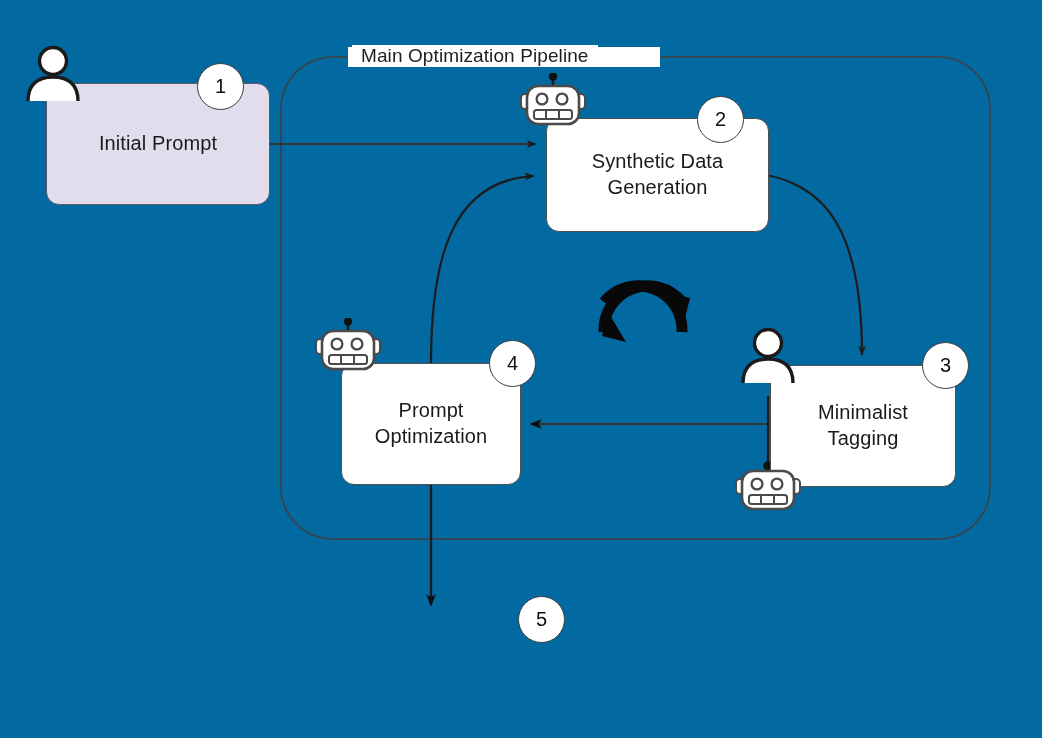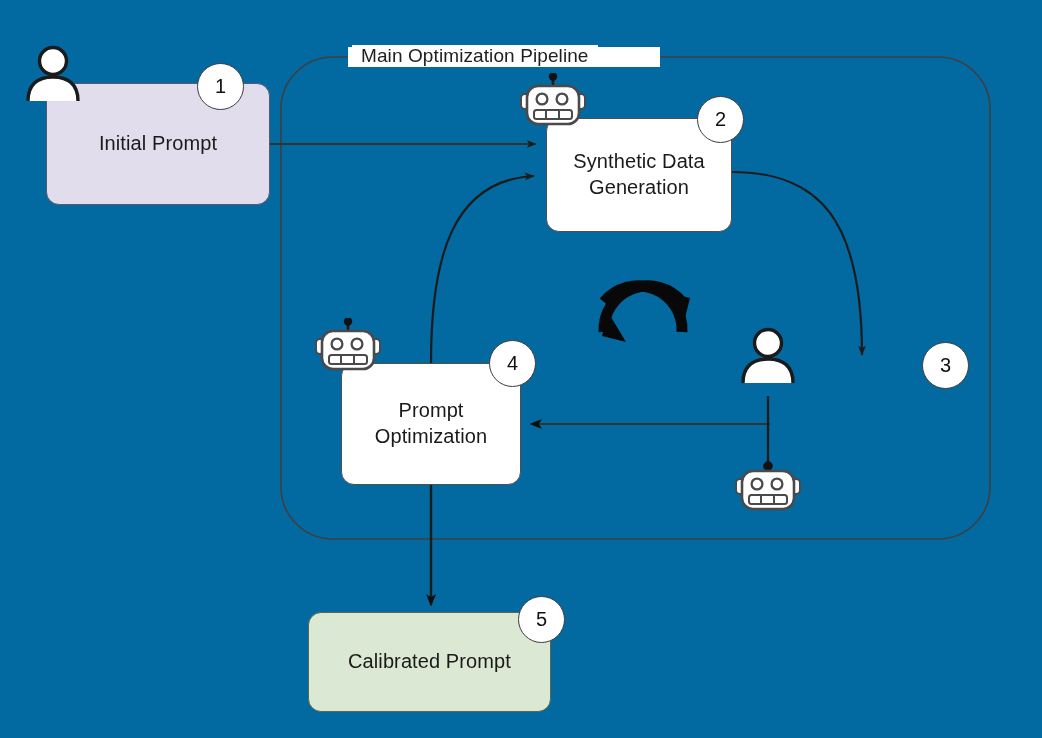--- a/index.html
+++ b/index.html
@@ -122,41 +122,45 @@
   <div class="icon-wrap" style="left:22px; top:45px;">
     <svg width="62" height="56" viewBox="0 0 62 56" xmlns="http://www.w3.org/2000/svg">
       <circle cx="31" cy="16" r="13.5" fill="#ffffff" stroke="#1a1a1a" stroke-width="3.4"></circle>
       <path d="M6,56 C6,39 16,32 31,32 C46,32 56,39 56,56" fill="#ffffff" stroke="#1a1a1a" stroke-width="3.4" stroke-linejoin="round"></path>
     </svg>
   </div>
   <div class="badge" style="left:197px; top:63px;">
     <span>1</span>
   </div>
 
-  <div class="node node-plain" style="left:546px; top:118px; width:186px; height:114px;">
+  <div class="node node-plain" style="left:546px; top:118px; width:223px; height:114px;">
     <span class="node-label">Synthetic Data
 Generation</span>
   </div>
   <div class="icon-wrap" style="left:516px; top:73px;">
     <svg width="74" height="56" viewBox="0 0 74 56" xmlns="http://www.w3.org/2000/svg">
       <path d="M37,2 L37,14" stroke="#1a1a1a" stroke-width="2.6"></path>
       <circle cx="37" cy="3.5" r="4.2" fill="#111111"></circle>
       <rect x="5" y="21" width="8" height="15" rx="4" fill="#ffffff" stroke="#4a4a4a" stroke-width="2"></rect>
       <rect x="61" y="21" width="8" height="15" rx="4" fill="#ffffff" stroke="#4a4a4a" stroke-width="2"></rect>
       <rect x="11" y="13" width="52" height="38" rx="11" fill="#ffffff" stroke="#4a4a4a" stroke-width="2.6"></rect>
       <circle cx="26" cy="26" r="5.4" fill="#ffffff" stroke="#4a4a4a" stroke-width="2.3"></circle>
       <circle cx="46" cy="26" r="5.4" fill="#ffffff" stroke="#4a4a4a" stroke-width="2.3"></circle>
       <rect x="18" y="37" width="38" height="9" rx="2.5" fill="#ffffff" stroke="#4a4a4a" stroke-width="2"></rect>
       <path d="M30,37 L30,46 M43,37 L43,46" stroke="#4a4a4a" stroke-width="2"></path>
     </svg>
   </div>
   <div class="badge" style="left:697px; top:96px;">
     <span>2</span>
   </div>
 
+  <div class="node node-plain" style="left:770px; top:365px; width:186px; height:122px;">
+    <span class="node-label">Minimalist
+Tagging</span>
+  </div>
   <div class="icon-wrap" style="left:737px; top:327px;">
     <svg width="62" height="56" viewBox="0 0 62 56" xmlns="http://www.w3.org/2000/svg">
       <circle cx="31" cy="16" r="13.5" fill="#ffffff" stroke="#1a1a1a" stroke-width="3.4"></circle>
       <path d="M6,56 C6,39 16,32 31,32 C46,32 56,39 56,56" fill="#ffffff" stroke="#1a1a1a" stroke-width="3.4" stroke-linejoin="round"></path>
     </svg>
   </div>
   <div class="icon-wrap" style="left:731px; top:464px;">
     <svg width="74" height="50" viewBox="0 0 74 50" xmlns="http://www.w3.org/2000/svg">
       <rect x="5" y="15" width="8" height="15" rx="4" fill="#ffffff" stroke="#4a4a4a" stroke-width="2"></rect>
       <rect x="61" y="15" width="8" height="15" rx="4" fill="#ffffff" stroke="#4a4a4a" stroke-width="2"></rect>
@@ -194,20 +198,17 @@
 
   <div class="loop-icon" style="left:586px; top:262px;">
     <svg width="120" height="118" viewBox="0 0 120 118" xmlns="http://www.w3.org/2000/svg">
       <path d="M18,70 A44,44 0 0 1 96,40" fill="none" stroke="#080808" stroke-width="11" stroke-linecap="butt"></path>
       <path d="M102,70 A44,44 0 0 1 24,40" fill="none" stroke="#080808" stroke-width="11" stroke-linecap="butt" transform="rotate(180 60 55)"></path>
       <path d="M80,30 L104,36 L98,60 Z" fill="#080808"></path>
       <path d="M40,80 L16,74 L22,50 Z" fill="#080808"></path>
     </svg>
   </div>
 
-  <div class="node node-fill-green" style="left:308px; top:612px; width:243px; height:100px;">
-    <span class="node-label">Calibrated Prompt</span>
-  </div>
   <div class="badge" style="left:518px; top:596px;">
     <span>5</span>
   </div>
 
 </div>
 
 </body></html>

